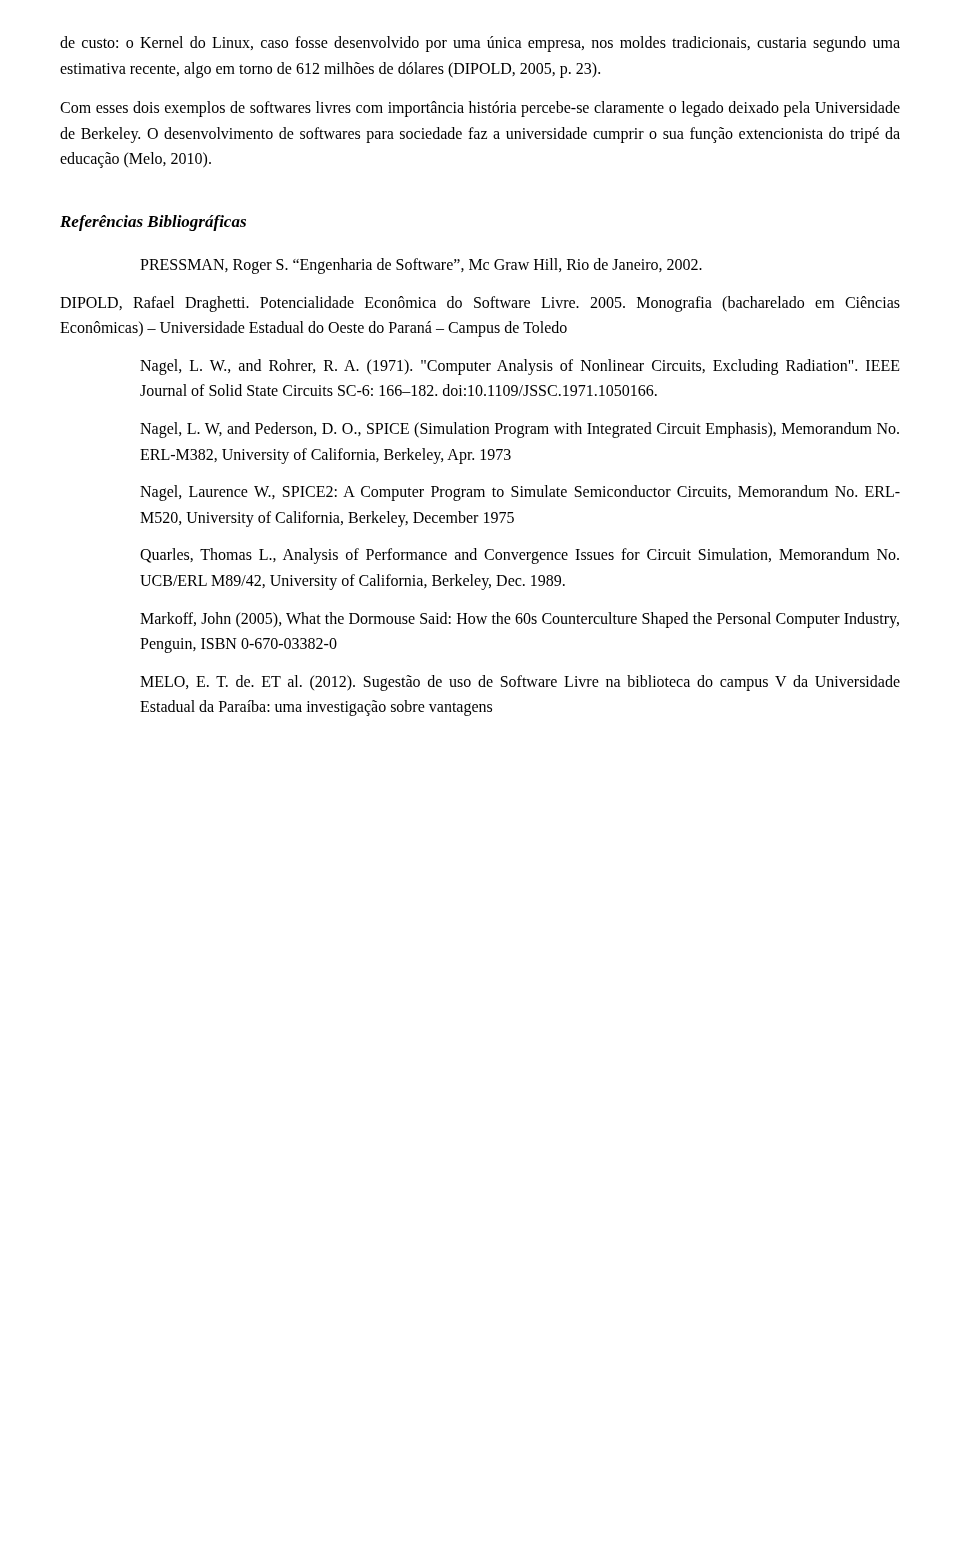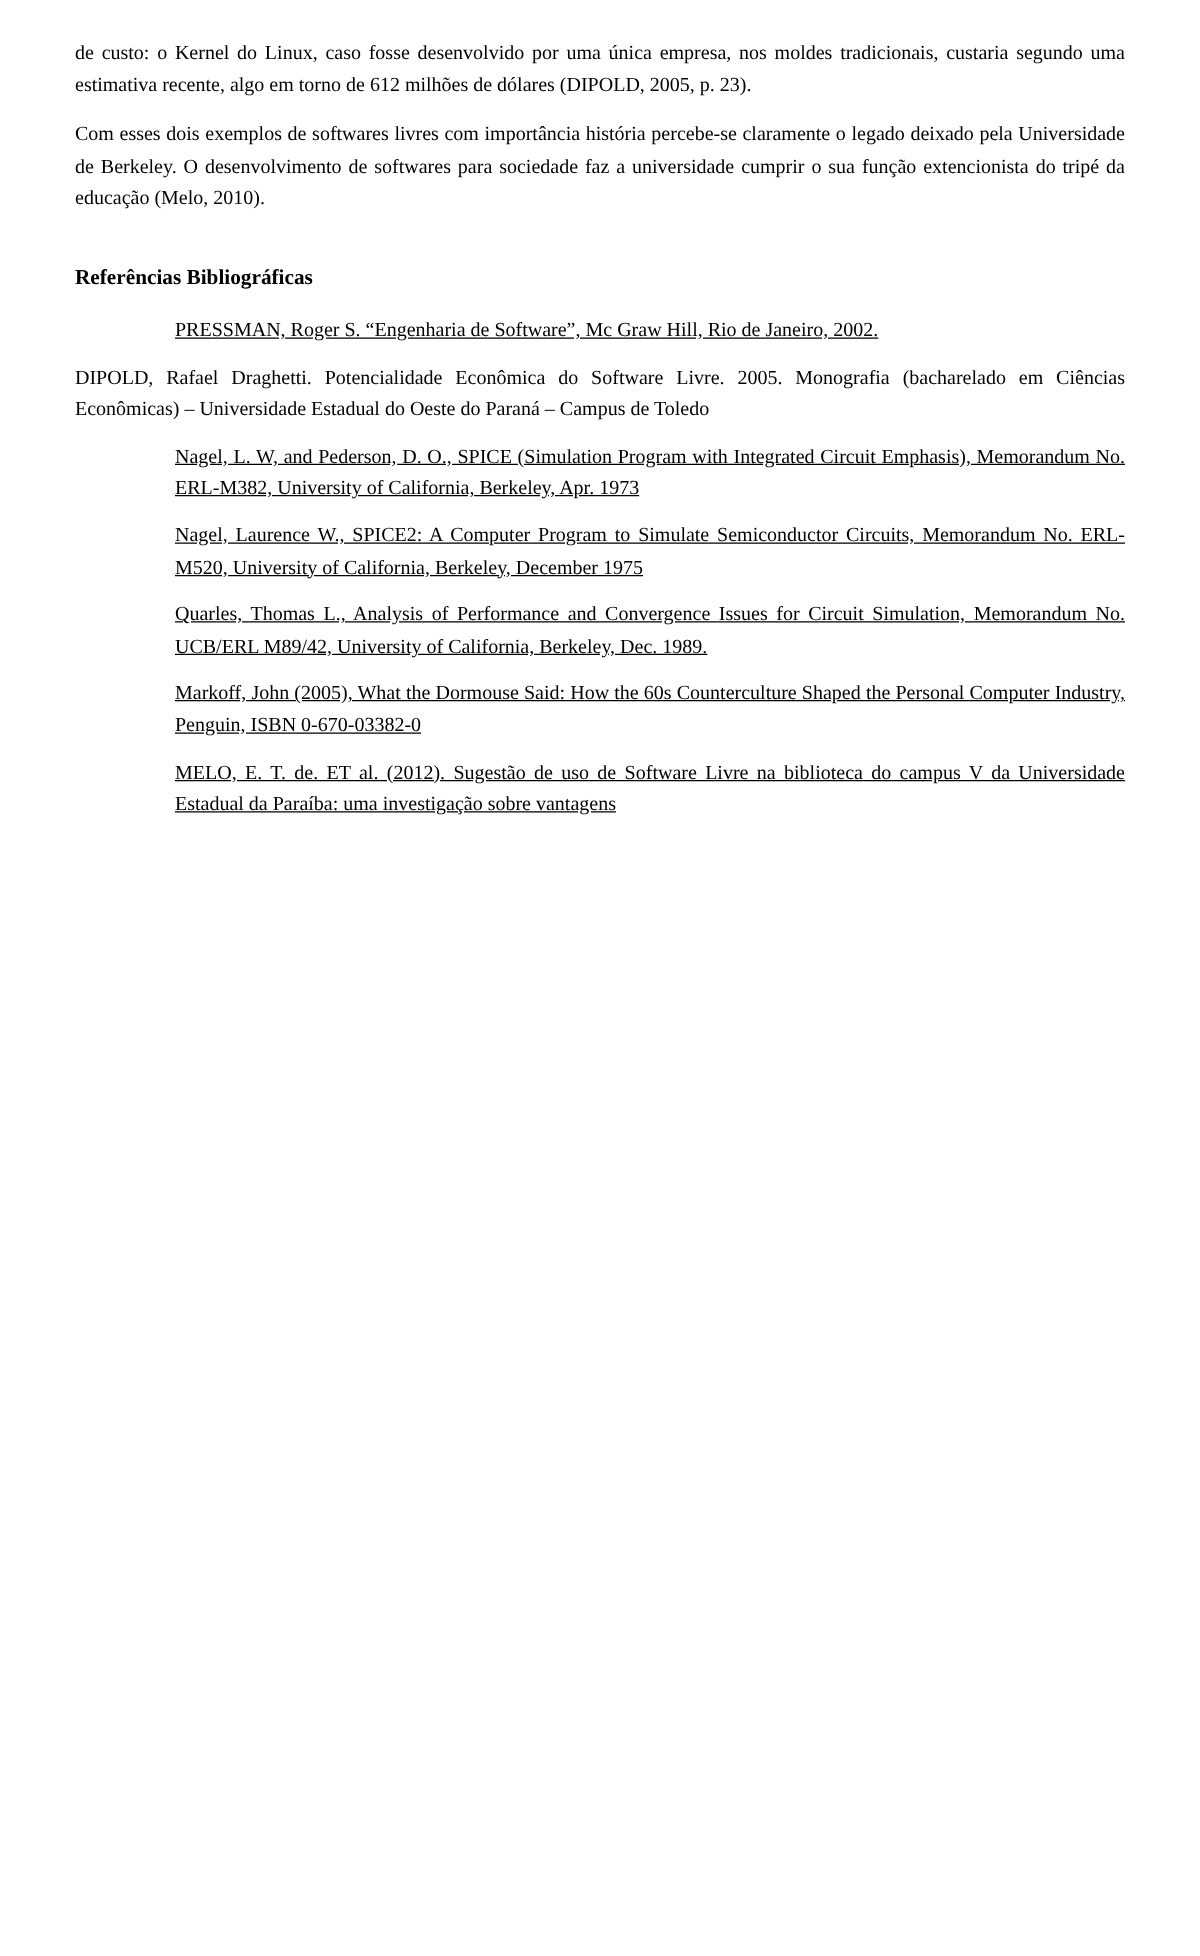--- a/index.html
+++ b/index.html
@@ -23,28 +23,28 @@
       text-align: justify;
       line-height: 1.6;
       margin-bottom: 14px;
     }
     .section-title {
       font-weight: bold;
       font-size: 17px;
       margin-top: 40px;
       margin-bottom: 20px;
       text-align: left;
+      font-style: italic;
     }
     .ref-entry {
       text-align: justify;
       line-height: 1.6;
       margin-bottom: 12px;
       padding-left: 80px;
       text-indent: 0;
-      text-decoration: underline;
     }
     .ref-entry-noindent {
       text-align: justify;
       line-height: 1.6;
       margin-bottom: 12px;
       padding-left: 0;
       text-indent: 0;
     }
   </style>
 </head>
@@ -58,20 +58,21 @@
 
   <div class="section-title">Referências Bibliográficas</div>
 
   <div>
 
     <p class="ref-entry">PRESSMAN, Roger S. “Engenharia de Software”, Mc Graw Hill, Rio de Janeiro, 2002.</p>
 
 
     <p class="ref-entry-noindent">DIPOLD, Rafael Draghetti. Potencialidade Econômica do Software Livre. 2005. Monografia (bacharelado em Ciências Econômicas) – Universidade Estadual do Oeste do Paraná – Campus de Toledo</p>
 
+    <p class="ref-entry">Nagel, L. W., and Rohrer, R. A. (1971). "Computer Analysis of Nonlinear Circuits, Excluding Radiation". IEEE Journal of Solid State Circuits SC-6: 166–182. doi:10.1109/JSSC.1971.1050166.</p>
 
     <p class="ref-entry">Nagel, L. W, and Pederson, D. O., SPICE (Simulation Program with Integrated Circuit Emphasis), Memorandum No. ERL-M382, University of California, Berkeley, Apr. 1973</p>
 
     <p class="ref-entry">Nagel, Laurence W., SPICE2: A Computer Program to Simulate Semiconductor Circuits, Memorandum No. ERL-M520, University of California, Berkeley, December 1975</p>
 
     <p class="ref-entry">Quarles, Thomas L., Analysis of Performance and Convergence Issues for Circuit Simulation, Memorandum No. UCB/ERL M89/42, University of California, Berkeley, Dec. 1989.</p>
 
     <p class="ref-entry">Markoff, John (2005), What the Dormouse Said: How the 60s Counterculture Shaped the Personal Computer Industry, Penguin, ISBN 0-670-03382-0</p>
 
     <p class="ref-entry">MELO, E. T. de. ET al. (2012). Sugestão de uso de Software Livre na biblioteca do campus V da Universidade Estadual da Paraíba: uma investigação sobre vantagens</p>

